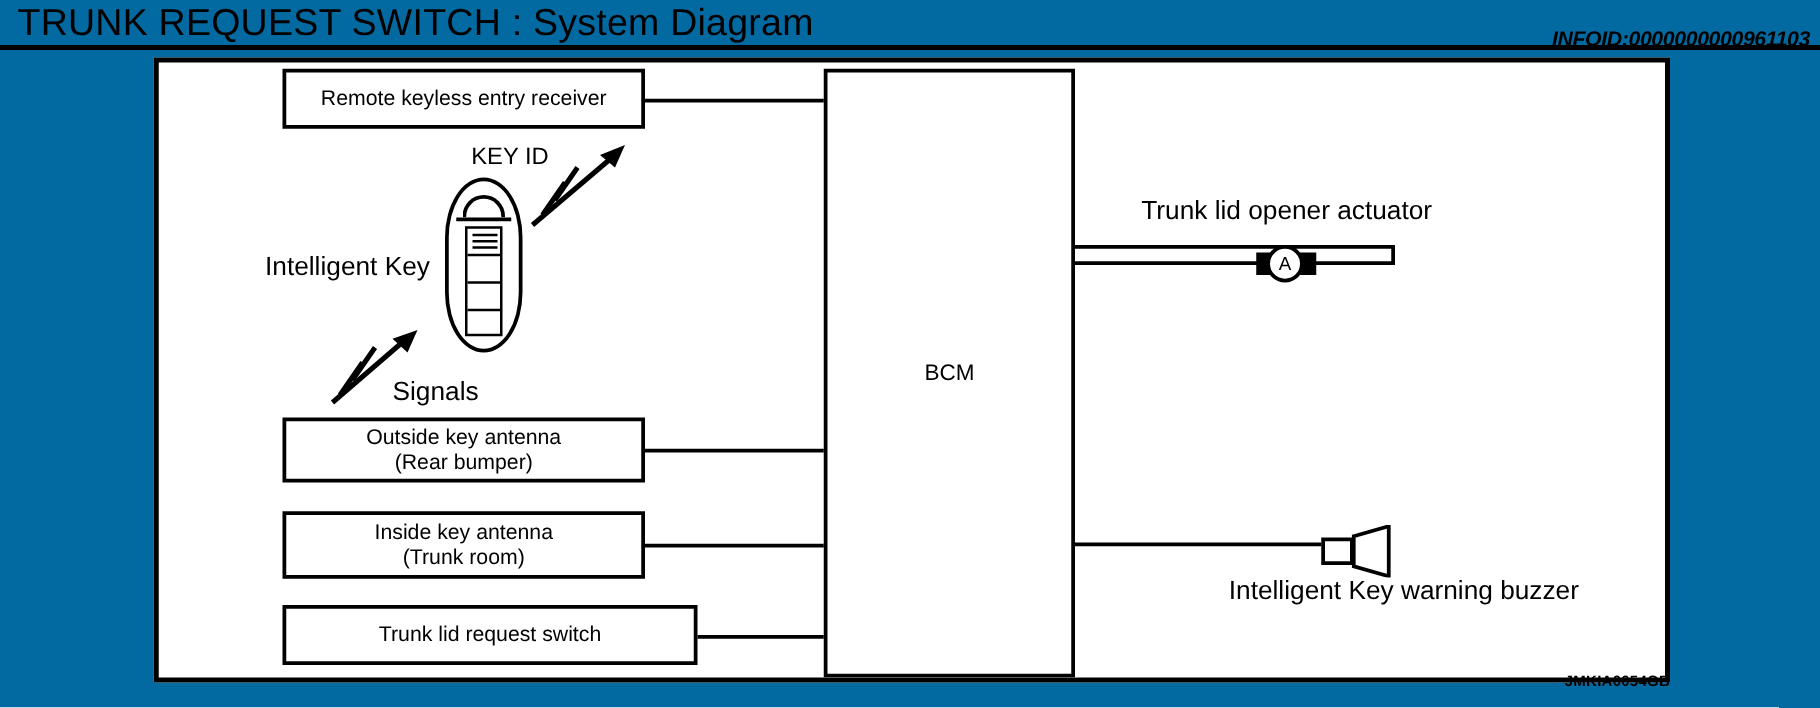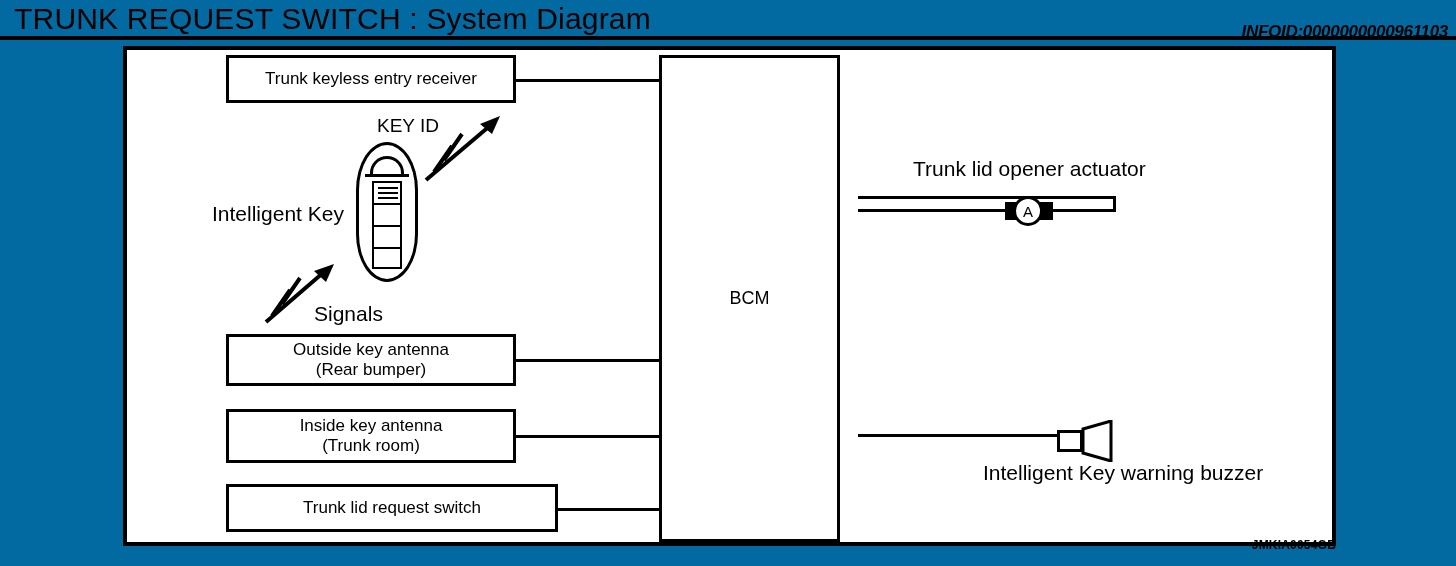--- a/index.html
+++ b/index.html
@@ -119,24 +119,24 @@
   <div class="wire-h" style="left:514px; top:508px; width:148px;"></div>
 
   <div class="wire-h" style="left:858px; top:196px; width:258px;"></div>
   <div class="wire-h" style="left:858px; top:209px; width:158px;"></div>
   <div class="wire-v" style="left:1113px; top:196px; height:16px;"></div>
   <div class="wire-h" style="left:1040px; top:209px; width:76px;"></div>
 
   <div class="wire-h" style="left:858px; top:434px; width:202px;"></div>
 
   <div class="box" style="left:226px; top:55px; width:290px; height:48px;">
-    <span>Trunk keyless entry receiver</span>
-  </div>
-
-  <div class="box" style="left:659px; top:55px; width:181px; height:487px; font-size:18px;">
+    <span>Remote keyless entry receiver</span>
+  </div>
+
+  <div class="box" style="left:659px; top:55px; width:201px; height:487px; font-size:18px;">
     <span>BCM</span>
   </div>
 
   <div class="box" style="left:226px; top:334px; width:290px; height:52px;">
     <span>
       <span class="l2">Outside key antenna</span>
       <span class="l2">(Rear bumper)</span>
     </span>
   </div>
 

